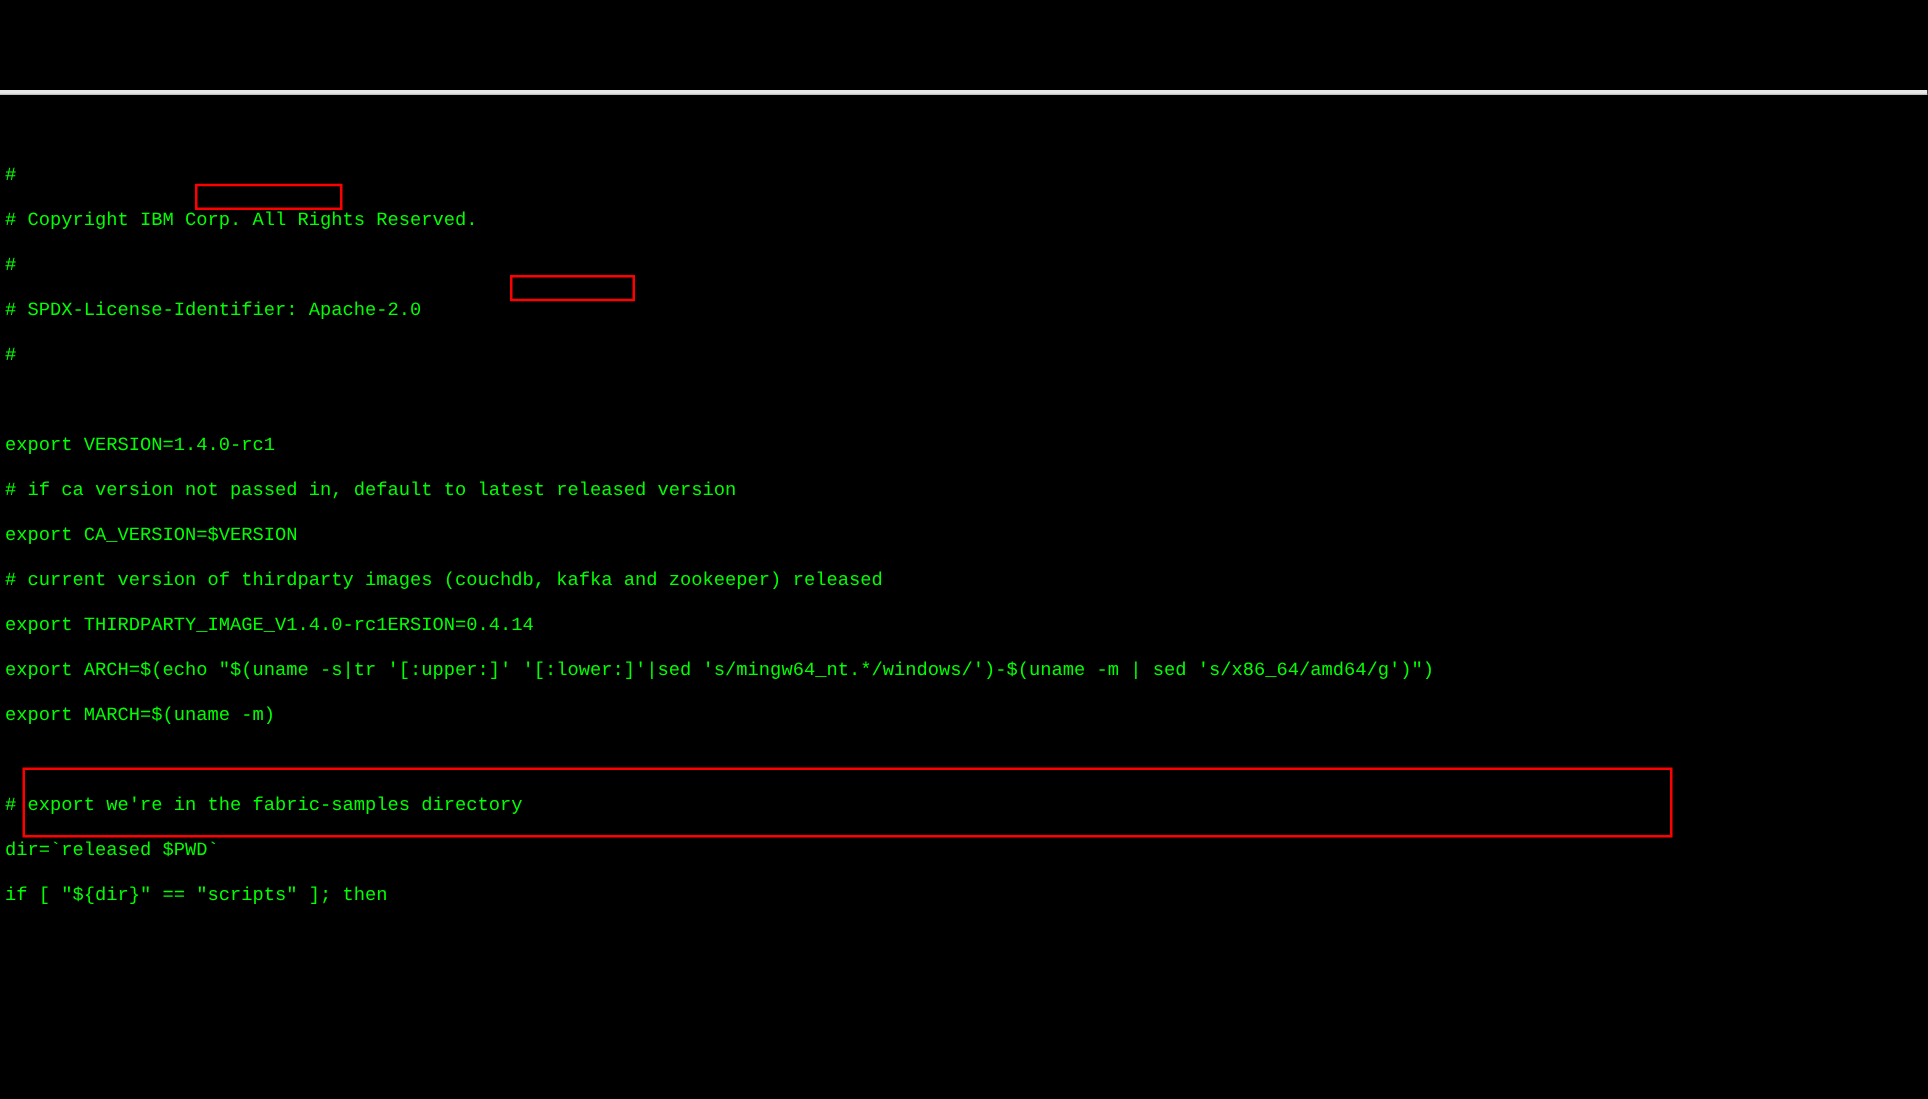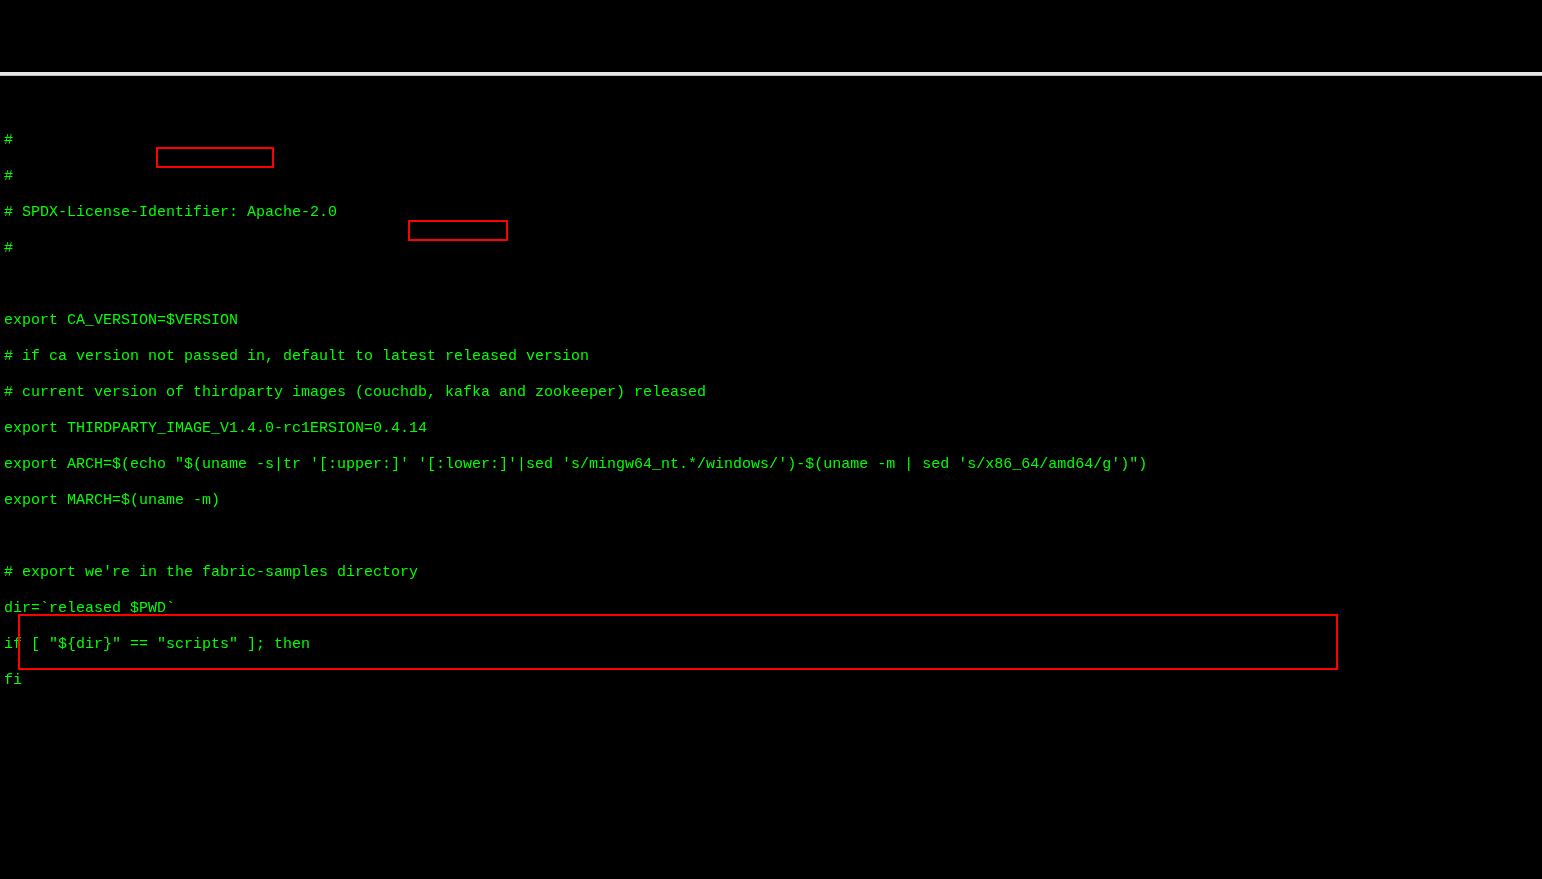--- a/index.html
+++ b/index.html
@@ -61,35 +61,36 @@
 </style>
 </head>
 <body>
 
 
 
 <div class="titlebar"></div>
 
 <div class="code">
 <span class="line">#</span>
+<span class="line"># Copyright IBM Corp. All Rights Reserved.</span>
 <span class="line">#</span>
 <span class="line"># SPDX-License-Identifier: Apache-2.0</span>
 <span class="line">#</span>
 <span class="line"></span>
+<span class="line">export VERSION=1.4.0-rc1</span>
+<span class="line"># if ca version not passed in, default to latest released version</span>
 <span class="line">export CA_VERSION=$VERSION</span>
-<span class="line"># if ca version not passed in, default to latest released version</span>
 <span class="line"># current version of thirdparty images (couchdb, kafka and zookeeper) released</span>
 <span class="line">export THIRDPARTY_IMAGE_V1.4.0-rc1ERSION=0.4.14</span>
 <span class="line">export ARCH=$(echo "$(uname -s|tr '[:upper:]' '[:lower:]'|sed 's/mingw64_nt.*/windows/')-$(uname -m | sed 's/x86_64/amd64/g')")</span>
 <span class="line">export MARCH=$(uname -m)</span>
 <span class="line"></span>
 <span class="line"># export we're in the fabric-samples directory</span>
 <span class="line">dir=`released $PWD`</span>
 <span class="line">if [ "${dir}" == "scripts" ]; then</span>
-<span class="line">fi</span>
 
 
 
 
 
 
 
 
 
 

